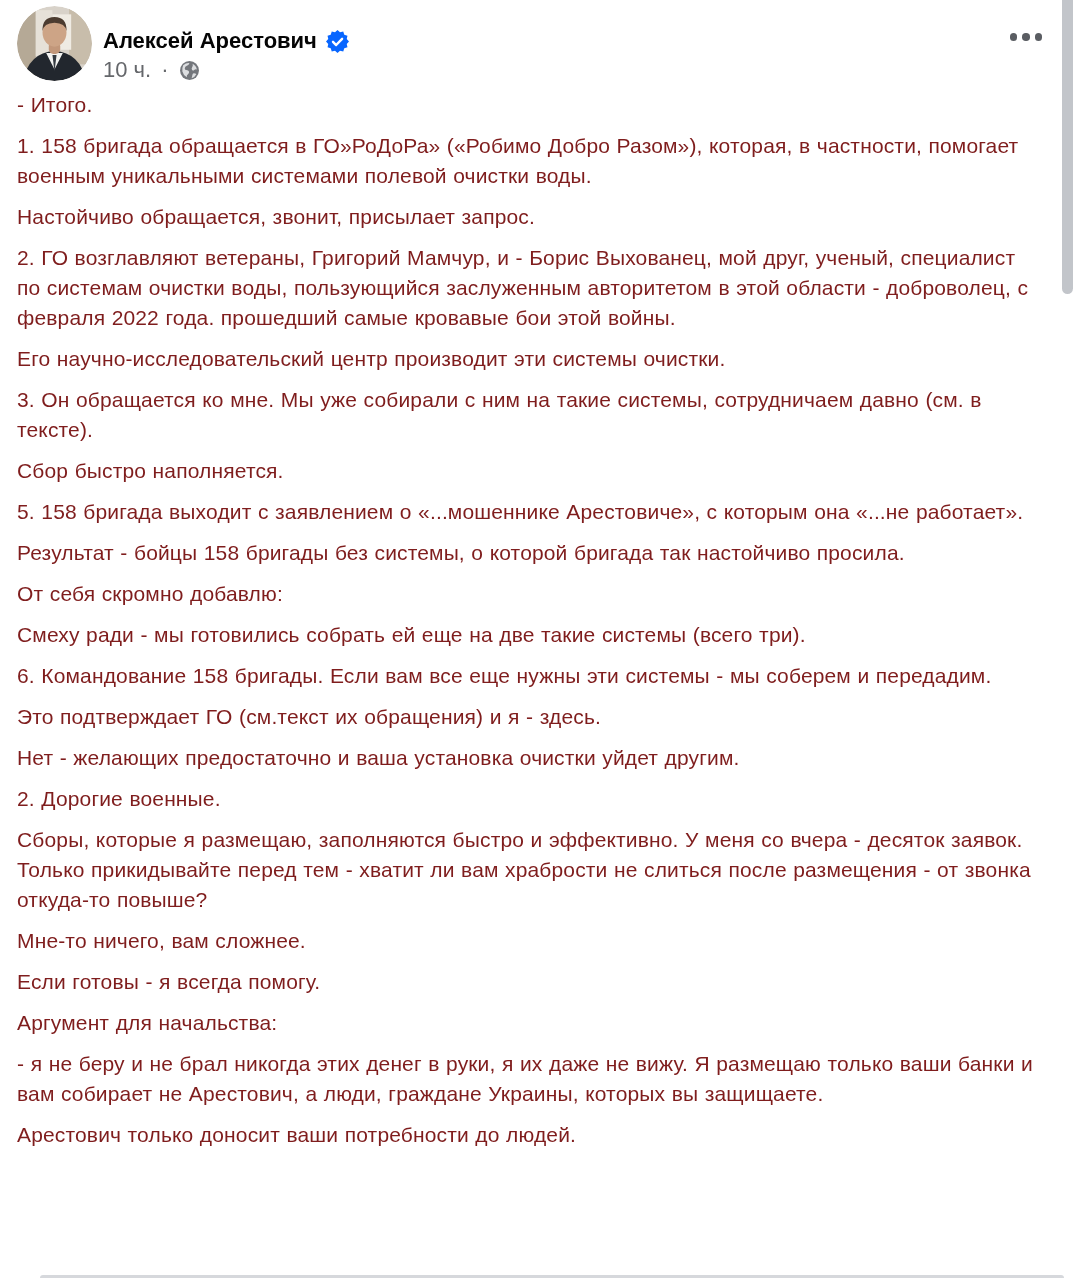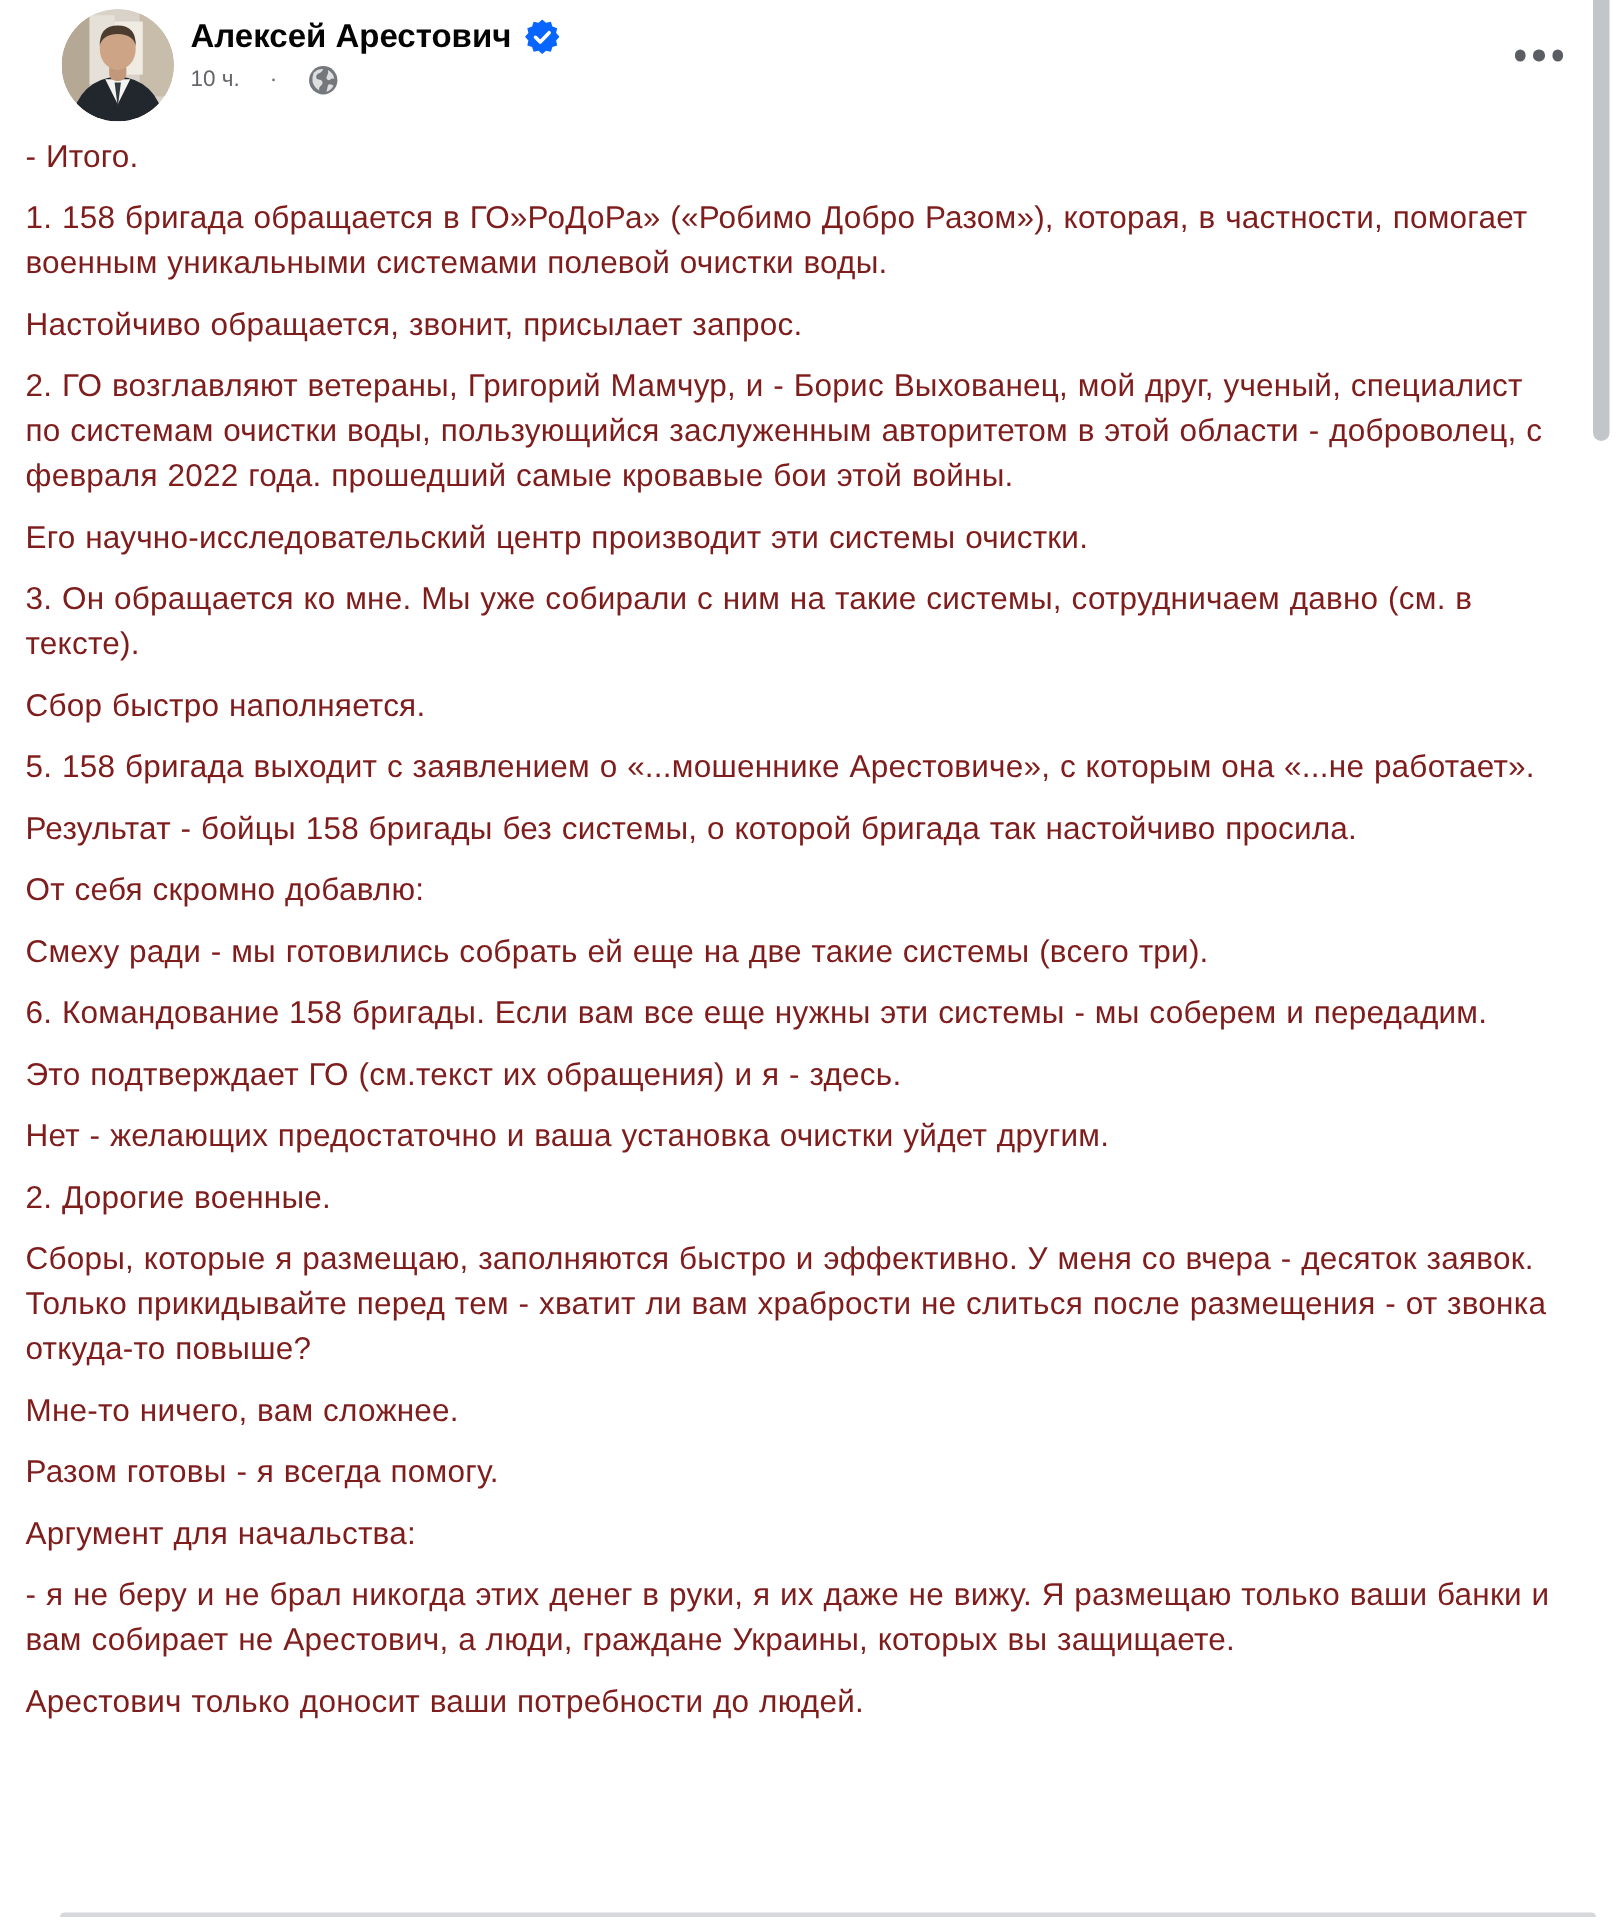--- a/index.html
+++ b/index.html
@@ -9,23 +9,22 @@
     width:1078px;
     height:1280px;
     background:#ffffff;
     overflow:hidden;
     font-family:"Liberation Sans","DejaVu Sans",sans-serif;
     color:#050505;
   }
   
   .post-header {
     display:flex;
-    align-items:flex-start;
+    align-items:flex-end;
     padding:6px 60px 0 17px;
-    margin-left:24px;
   }
   .avatar {
     width:75px; height:75px;
     border-radius:50%;
     overflow:hidden;
     flex:0 0 auto;
     cursor:pointer;
   }
   .avatar svg { display:block; width:100%; height:100%; }
   .header-meta { margin-left:11px; padding-top:5px; }
@@ -35,24 +34,24 @@
     font-weight:700;
     color:#050505;
     line-height:26px;
     cursor:pointer;
   }
   .verified-badge { width:23px; height:23px; display:inline-block; }
   .verified-badge svg { display:block; width:100%; height:100%; }
   .timestamp-row {
     display:flex;
     align-items:center;
-    gap:20px;
+    gap:10px;
     margin-top:5px;
     color:#65676B;
-    font-size:15px;
+    font-size:22px;
     line-height:22px;
   }
   .timestamp-link { cursor:pointer; }
   .dot-sep { color:#65676B; }
   .globe-icon { width:21px; height:21px; display:inline-block; margin-top:1px; }
   .globe-icon svg { display:block; width:100%; height:100%; }
   
   .more-button {
     position:absolute;
     top:29px;
@@ -173,21 +172,21 @@
       <p class="post-paragraph">5. 158 бригада выходит с заявлением о «...мошеннике Арестовиче», с которым она «...не работает».</p>
       <p class="post-paragraph">Результат - бойцы 158 бригады без системы, о которой бригада так настойчиво просила.</p>
       <p class="post-paragraph">От себя скромно добавлю:</p>
       <p class="post-paragraph">Смеху ради - мы готовились собрать ей еще на две такие системы (всего три).</p>
       <p class="post-paragraph">6. Командование 158 бригады. Если вам все еще нужны эти системы - мы соберем и передадим.</p>
       <p class="post-paragraph">Это подтверждает ГО (см.текст их обращения) и я - здесь.</p>
       <p class="post-paragraph">Нет - желающих предостаточно и ваша установка очистки уйдет другим.</p>
       <p class="post-paragraph">2. Дорогие военные.</p>
       <p class="post-paragraph">Сборы, которые я размещаю, заполняются быстро и эффективно. У меня со вчера - десяток заявок. Только прикидывайте перед тем - хватит ли вам храбрости не слиться после размещения - от звонка откуда-то повыше?</p>
       <p class="post-paragraph">Мне-то ничего, вам сложнее.</p>
-      <p class="post-paragraph">Разом готовы - я всегда помогу.</p>
+      <p class="post-paragraph">Если готовы - я всегда помогу.</p>
       <p class="post-paragraph">Аргумент для начальства:</p>
       <p class="post-paragraph">- я не беру и не брал никогда этих денег в руки, я их даже не вижу. Я размещаю только ваши банки и вам собирает не Арестович, а люди, граждане Украины, которых вы защищаете.</p>
       <p class="post-paragraph">Арестович только доносит ваши потребности  до людей.</p>
     </div>
 
   <div class="scrollbar-thumb"></div>
 
   <div class="next-card-edge"></div>
 
 </div>

